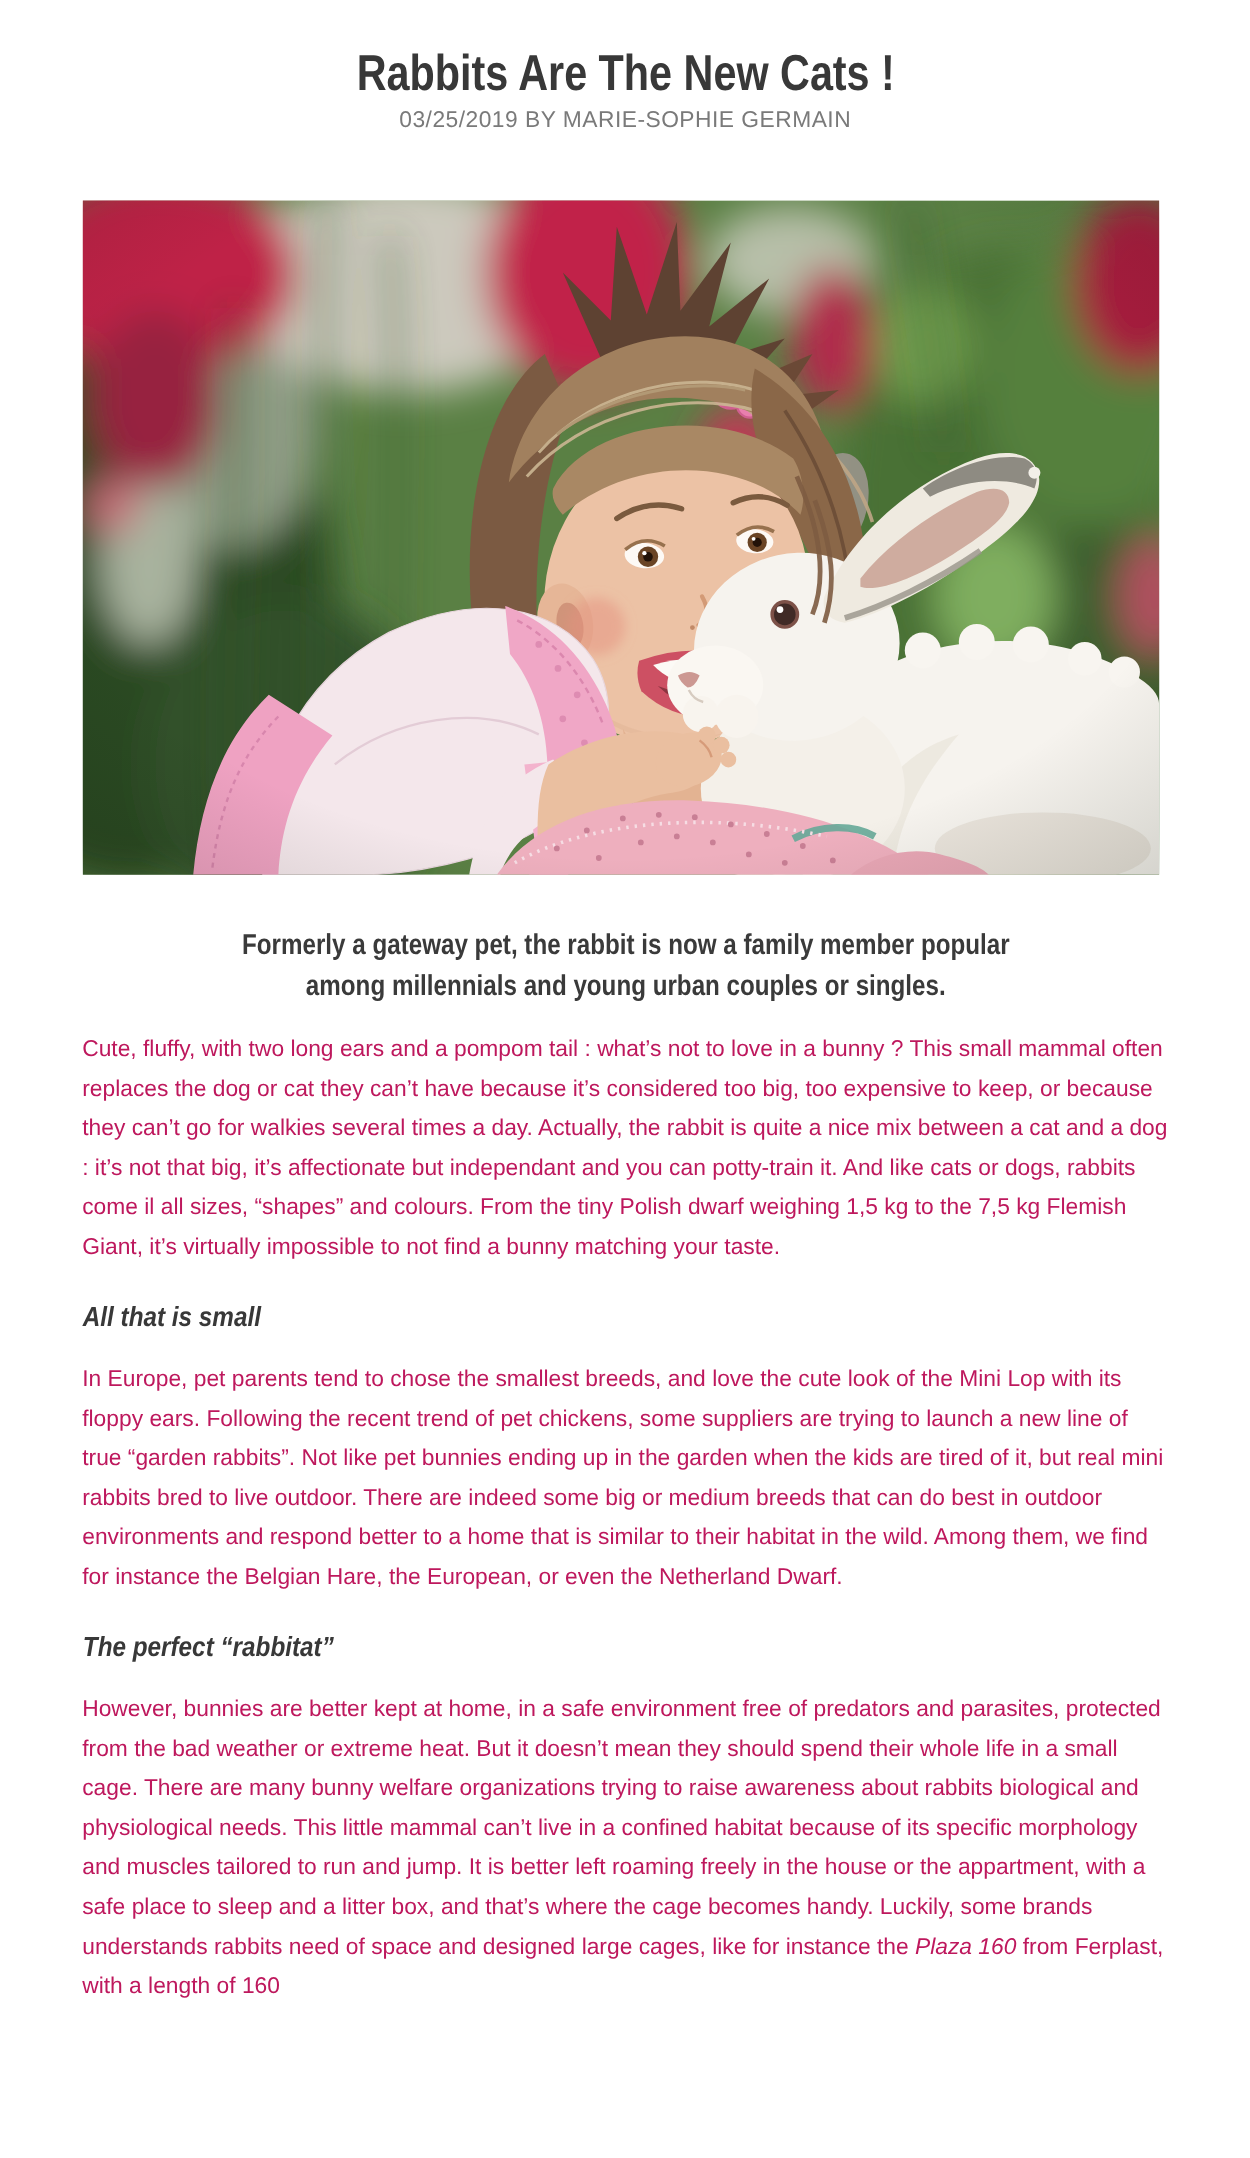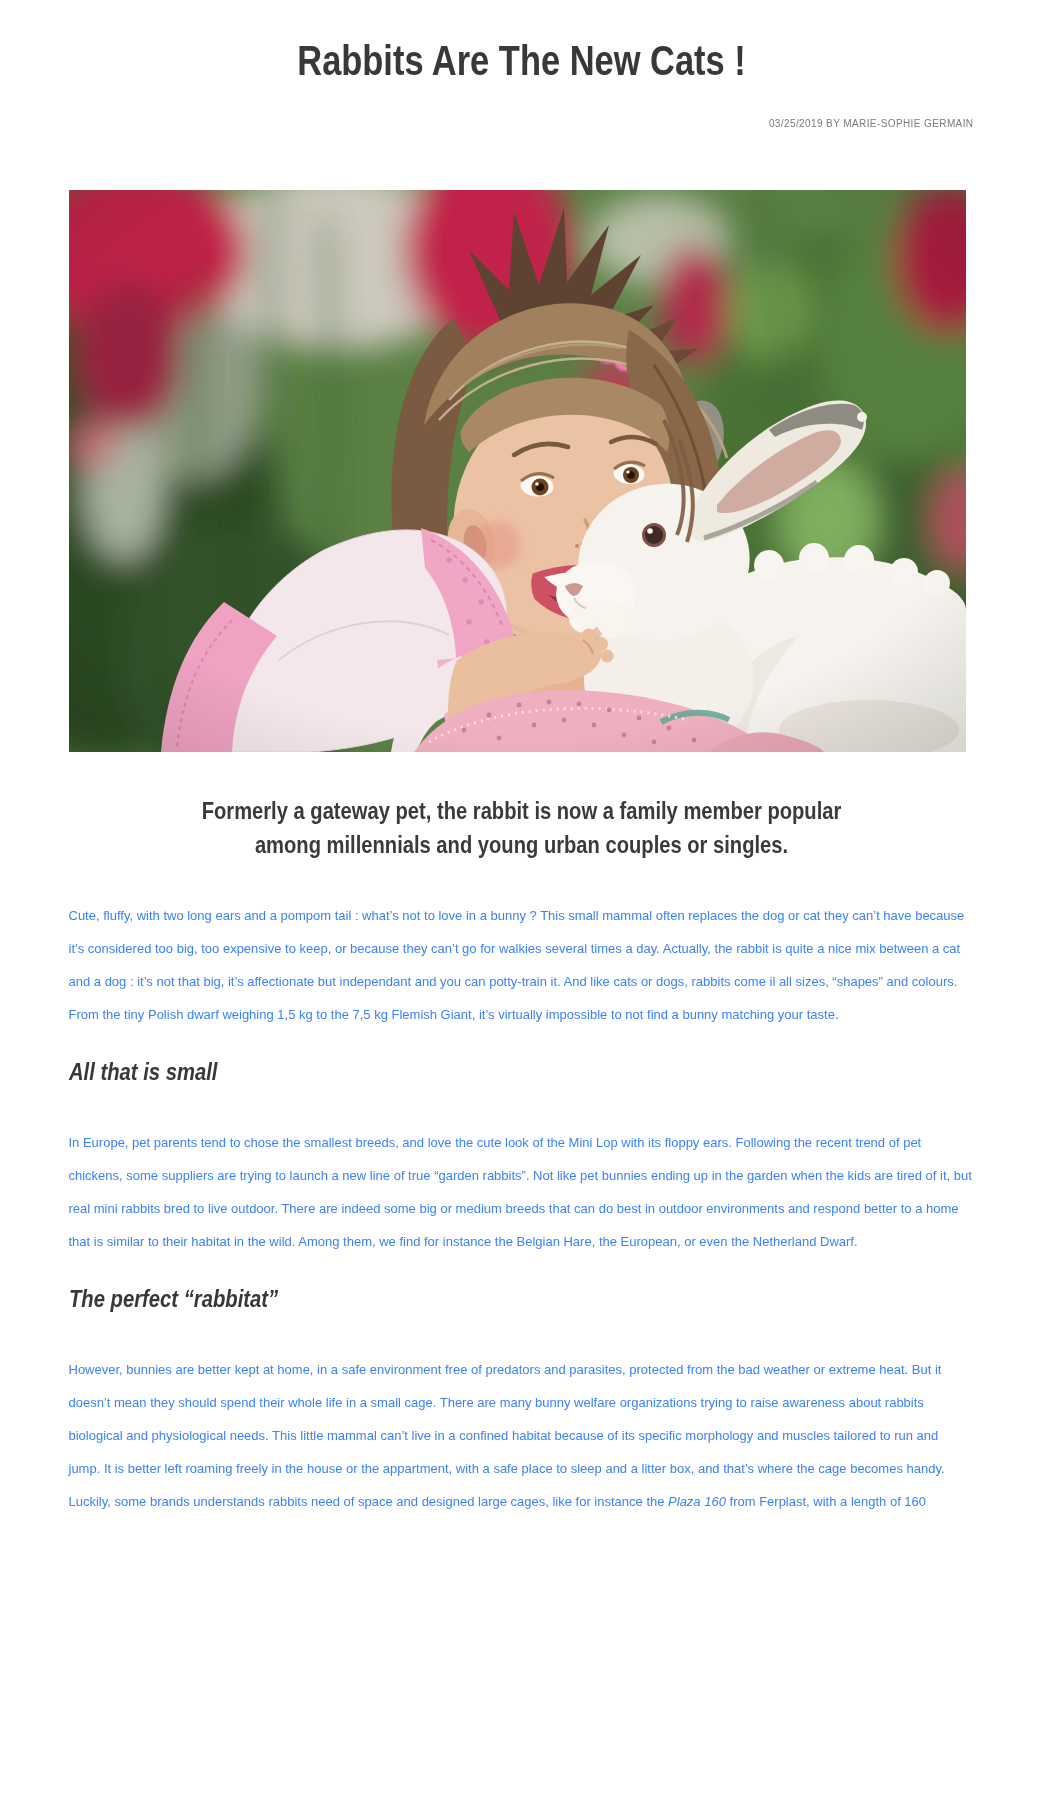--- a/index.html
+++ b/index.html
@@ -22,23 +22,23 @@
     line-height: 50px;
     font-weight: 700;
     text-align: center;
     color: #383838;
     letter-spacing: 0px;
     transform: scaleX(0.82);
     transform-origin: 50% 50%;
     white-space: nowrap;
   }
   .byline {
-    margin-top: 30px;
-    text-align: right;
-    font-size: 10px;
+    margin-top: 7px;
+    text-align: center;
+    font-size: 19px;
     line-height: 16px;
     color: #7a7a7a;
     letter-spacing: 0.4px;
   }
   figure.hero {
     margin: 58px 0 0;
     padding: 0;
     width: 897px;
     height: 562px;
   }
@@ -48,24 +48,24 @@
     font-size: 24px;
     line-height: 33.5px;
     font-weight: 700;
     color: #3a3a3a;
     text-align: center;
     transform: scaleX(0.84);
     transform-origin: 50% 50%;
   }
   h2.lede span { display: block; white-space: nowrap; }
   p.body-par {
-    margin: 38px 0 0;
-    font-size: 13px;
+    margin: 20px 0 0;
+    font-size: 19px;
     line-height: 33px;
-    color: #3b82f6;
+    color: #be185d;
   }
   h3.section-h {
     margin: 26px 0 0;
     font-size: 23px;
     line-height: 31px;
     font-weight: 700;
     font-style: italic;
     color: #383838;
     transform: scaleX(0.88);
     transform-origin: 0 50%;

